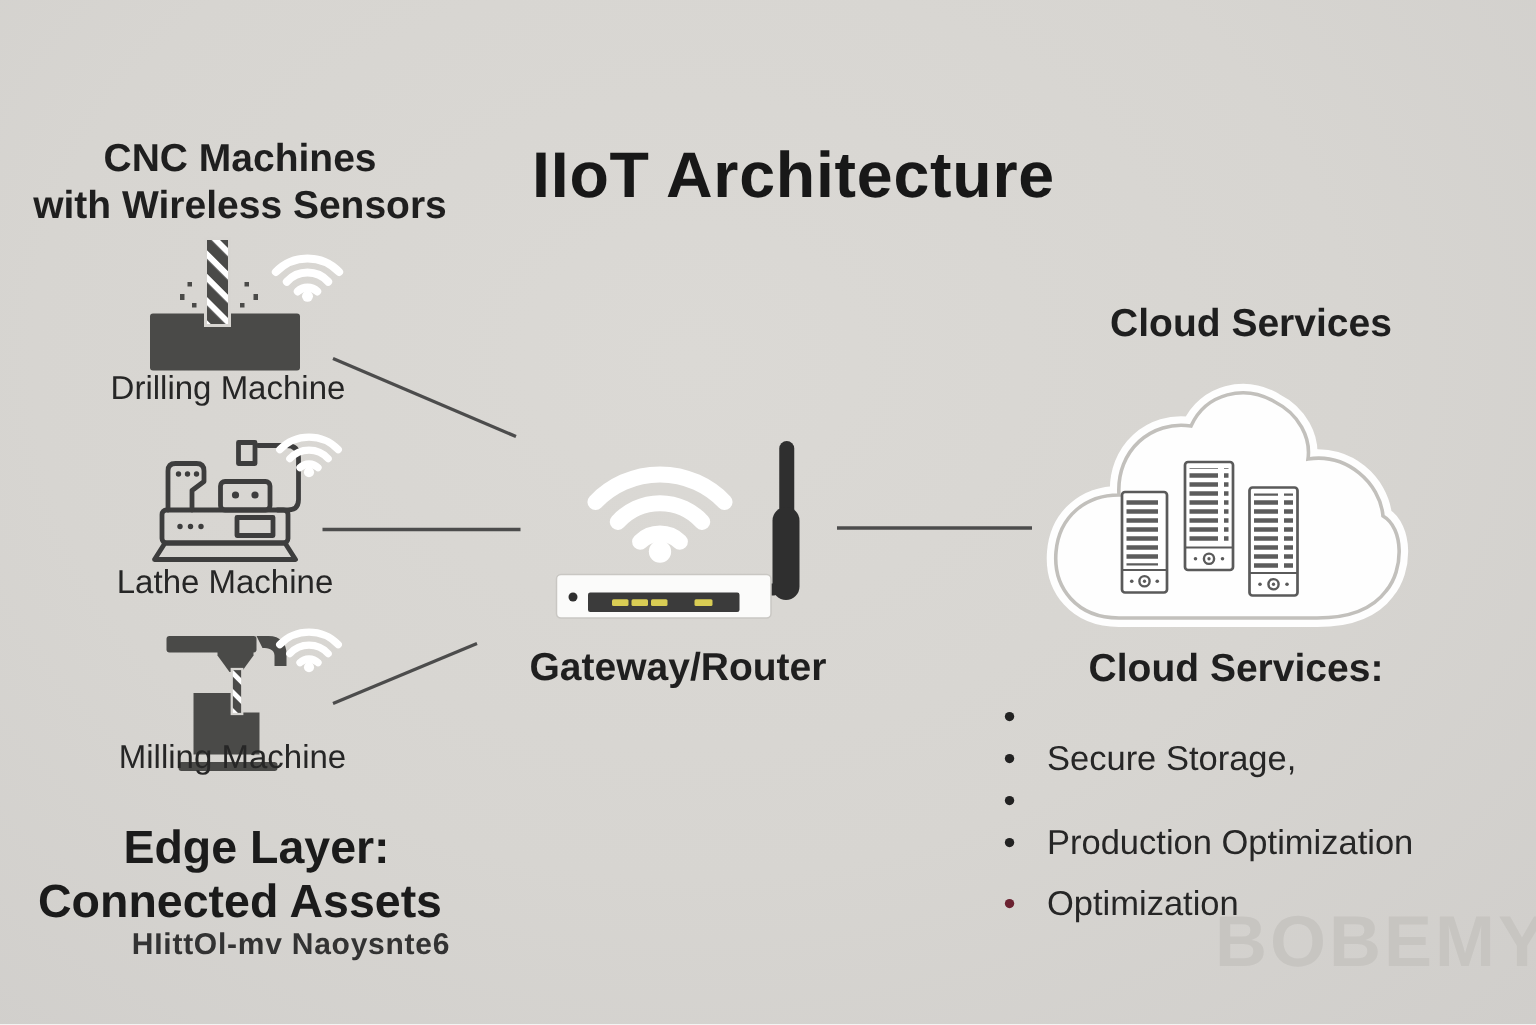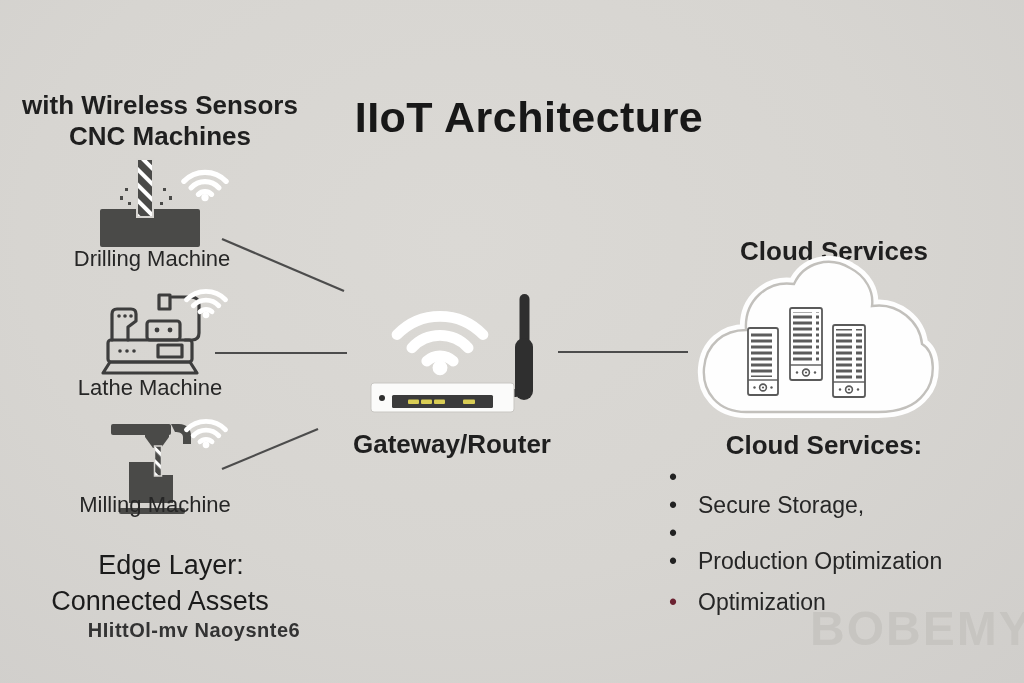--- a/index.html
+++ b/index.html
@@ -10,21 +10,21 @@
     background:radial-gradient(ellipse at 45% 35%, #dbd9d5 0%, #d7d5d1 55%, #d0cecb 100%);
     font-family:"Liberation Sans", sans-serif;
     color:#242424;
   }
   .abs{position:absolute;}
   .cx{transform:translateX(-50%);text-align:center;white-space:nowrap;}
   .h-title{font-size:43px;font-weight:bold;color:#181818;letter-spacing:.5px;}
   .h-cnc{font-size:26px;font-weight:bold;line-height:31px;color:#1f1f1f;}
   .lbl{font-size:22px;color:#262626;}
   .h-sub{font-size:26px;font-weight:bold;color:#1f1f1f;}
-  .edge-foot{font-size:27px;font-weight:normal;line-height:34px;color:#1b1b1b;}
+  .edge-foot{font-size:31px;font-weight:bold;line-height:34px;color:#1b1b1b;}
   .edge-note{font-size:20px;font-weight:bold;color:#333;letter-spacing:.5px;}
   .svc-list{display:flex;flex-direction:column;width:310px;}
   .svc-row{display:flex;align-items:flex-start;margin-bottom:1px;}
   .svc-bullet{width:18px;flex:0 0 18px;font-size:23px;line-height:27px;color:#222;text-align:center;margin-right:16px;}
   .svc-text{font-size:23px;line-height:27px;color:#262626;max-width:262px;}
   .svc-row.accent{margin-top:13px;}
   .svc-row.accent .svc-bullet{color:#6b2231;}
   .watermark{font-size:48px;font-weight:bold;color:#c7c5c1;letter-spacing:2px;opacity:.95;}
   svg{display:block;}
 </style>
@@ -38,22 +38,22 @@
     <line x1="215" y1="353" x2="347" y2="353" stroke="#4c4c4c" stroke-width="2.2"></line>
     <line x1="222" y1="469" x2="318" y2="429" stroke="#4c4c4c" stroke-width="2.2"></line>
     <line x1="558" y1="352" x2="688" y2="352" stroke="#4c4c4c" stroke-width="2.2"></line>
   </svg>
 
   <div class="abs watermark" style="left:810px;top:601px;z-index:0;">BOBEMY</div>
 
   <div class="abs cx h-title" style="left:529px;top:93px;z-index:2;">IIoT Architecture</div>
 
   <div class="abs cx h-cnc" style="left:160px;top:90px;z-index:2;">
+    <div>CNC Machines</div>
     <div>with Wireless Sensors</div>
-    <div>CNC Machines</div>
   </div>
 
   <svg class="abs" style="left:97px;top:157px;z-index:2;" width="106" height="92" viewBox="0 0 106 92">
     <defs>
       <pattern id="ds" patternUnits="userSpaceOnUse" width="11" height="11" patternTransform="rotate(45)">
         <rect width="11" height="11" fill="#4a4a48"></rect>
         <rect width="11" height="4" fill="#ffffff"></rect>
       </pattern>
     </defs>
     <rect x="3" y="52" width="100" height="38" rx="2" fill="#4a4a48"></rect>
@@ -159,21 +159,21 @@
     <rect x="24" y="103" width="101" height="13" rx="1.5" fill="#3b3b3b"></rect>
     <g fill="#d9cd54">
       <rect x="40" y="107.5" width="11" height="4.5" rx="1"></rect>
       <rect x="53" y="107.5" width="11" height="4.5" rx="1"></rect>
       <rect x="66" y="107.5" width="11" height="4.5" rx="1"></rect>
       <rect x="95" y="107.5" width="12" height="4.5" rx="1"></rect>
     </g>
   </svg>
   <div class="abs cx h-sub" style="left:452px;top:429px;z-index:2;">Gateway/Router</div>
 
-  <div class="abs cx h-sub" style="left:834px;top:200px;z-index:2;margin-top:36px;">Cloud Services</div>
+  <div class="abs cx h-sub" style="left:834px;top:200px;z-index:2;">Cloud Services</div>
 
   <svg class="abs" style="left:694px;top:242px;z-index:2;" width="246" height="176" viewBox="0 0 246 176">
     <defs>
       <pattern id="rackLines" patternUnits="userSpaceOnUse" width="40" height="6">
         <line x1="2" y1="3" x2="38" y2="3" stroke="#5c5c5c" stroke-width="3"></line>
       </pattern>
     </defs>
     <path d="M 52 170
          C 24 170 8 150 10 126
          C 12 102 30 88 52 88

